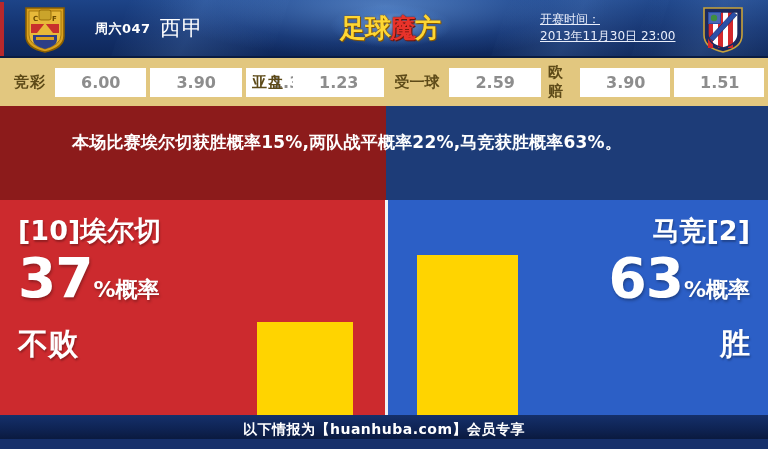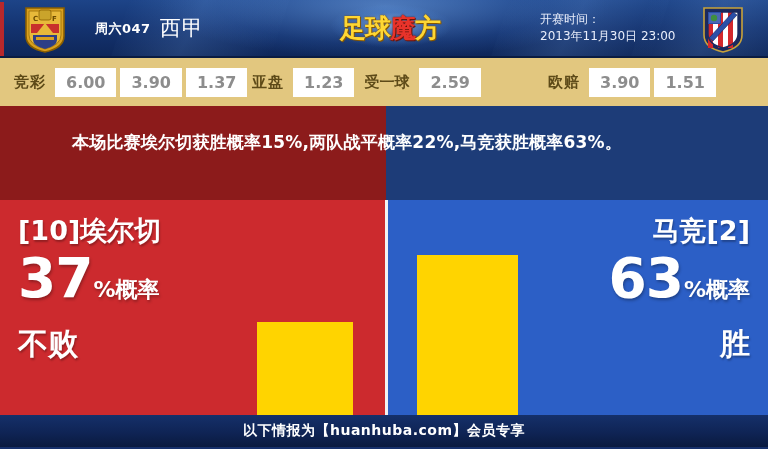--- a/index.html
+++ b/index.html
@@ -29,31 +29,31 @@
   #leaguename{font-size:21px;font-weight:normal;margin-left:4px;letter-spacing:1px;}
 
   #logo-wrap{position:absolute;left:330px;top:8px;width:120px;height:42px;}
   #logo-glow{position:absolute;left:-24px;top:-10px;width:170px;height:62px;
     background:radial-gradient(ellipse 85px 30px at 50% 45%,rgba(180,215,255,.55) 0%,rgba(90,150,230,.25) 45%,rgba(0,0,0,0) 72%);}
   #logo-text{position:absolute;left:0;top:3px;width:120px;text-align:center;
     font-size:26px;font-weight:bold;letter-spacing:-1px;
     color:#ffd733;text-shadow:0 0 2px #7a4a00,1px 1px 0 #8a5a00;}
   #logo-text .hot{color:#e8332a;text-shadow:0 0 2px #5a0f08,1px 1px 0 #6d1a10;}
 
-  #time-block{position:absolute;left:540px;top:11px;color:#e9eefb;font-size:12px;line-height:17px;white-space:nowrap;}
+  #time-block{position:absolute;left:540px;top:11px;color:#e9eefb;font-size:12px;line-height:17px;white-space:nowrap;text-decoration:underline;}
 
   
   #odds{position:absolute;left:0;top:58px;width:768px;height:48px;background:#e2c77f;}
   #odds .grp{position:absolute;top:0;height:48px;display:flex;align-items:center;}
   #g-jc{left:14px;}
   #g-yp{left:252px;}
   #g-op{left:548px;}
   .odds-label{font-size:15px;font-weight:bold;color:#5d4a18;margin-right:9px;letter-spacing:1px;}
   .odds-chip{background:#fff;color:#8d8d8d;font-size:16px;font-weight:bold;
-    padding:5px 11px;margin-right:4px;min-width:38px;text-align:center;}
+    padding:5px 26px;margin-right:4px;min-width:38px;text-align:center;}
   .odds-chip.txt{background:transparent;color:#5d4a18;font-size:15px;padding:5px 6px;}
 
   
   #banner{position:absolute;left:0;top:106px;width:768px;height:94px;padding-left:30px;}
   #banner .half{position:absolute;top:0;height:94px;}
   #ban-l{left:0;width:386px;background:#8c1b1b;}
   #ban-r{left:386px;width:382px;background:#1d3c78;}
   #ban-text{position:absolute;left:72px;top:22px;width:625px;color:#fff;
     font-size:17px;font-weight:bold;line-height:29px;letter-spacing:.2px;}
 
@@ -74,23 +74,23 @@
   .team-name{font-size:27px;font-weight:bold;line-height:34px;letter-spacing:0px;
     text-shadow:1px 2px 2px rgba(0,0,0,.28);}
   .pct-row{margin-top:2px;line-height:56px;white-space:nowrap;
     text-shadow:1px 2px 3px rgba(0,0,0,.3);}
   .pct-num{font-size:55px;font-weight:bold;letter-spacing:-1px;}
   .pct-suffix{font-size:22px;font-weight:bold;margin-left:1px;}
   .verdict{font-size:30px;font-weight:bold;line-height:40px;margin-top:4px;
     text-shadow:1px 2px 2px rgba(0,0,0,.28);}
 
   
-  #footer{position:absolute;left:0;top:415px;width:768px;height:32px;
+  #footer{position:absolute;left:0;top:415px;width:768px;height:24px;
     background:linear-gradient(180deg,#15306a 0%,#0f2455 55%,#0a1a3f 100%);
-    display:flex;align-items:center;justify-content:center;}
+    display:flex;align-items:flex-end;justify-content:center;}
   #footer-text{color:#fff;font-size:14px;font-weight:bold;letter-spacing:.5px;}
 </style>
 </head>
 <body>
 
 <div id="page">
 
   <div id="header">
     <div class="sheen sh1"></div>
     <div class="sheen sh2"></div>

